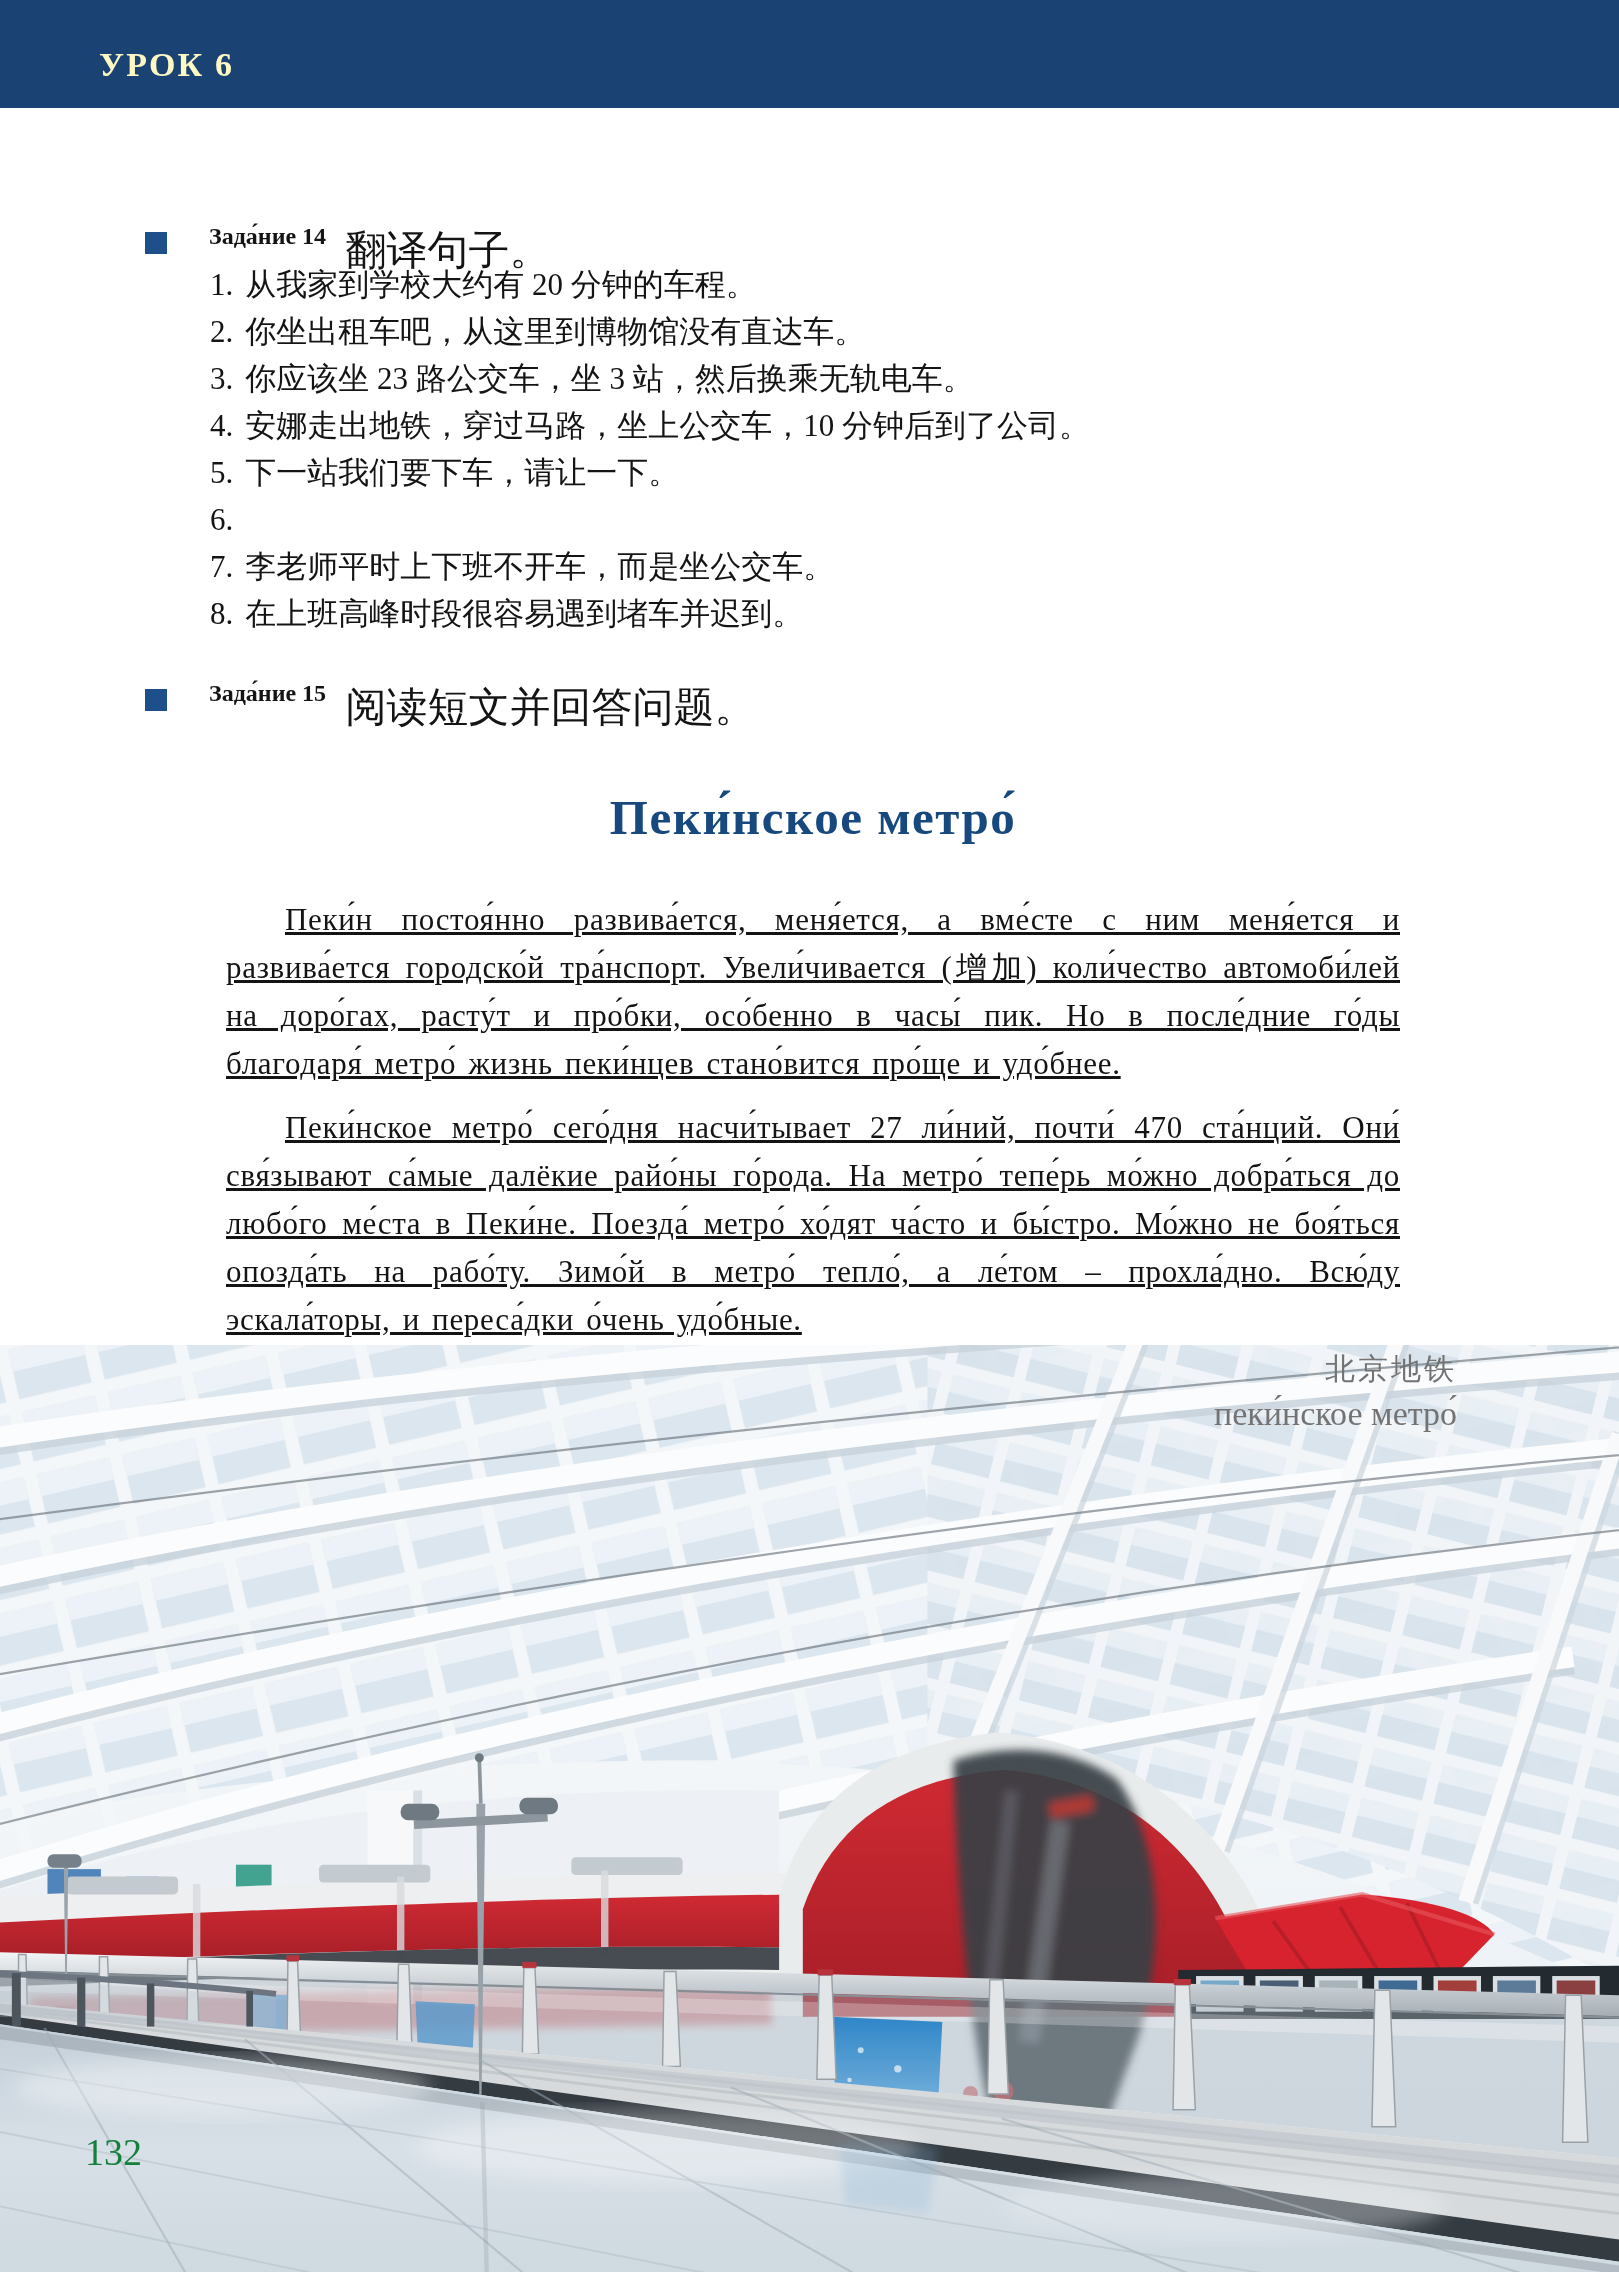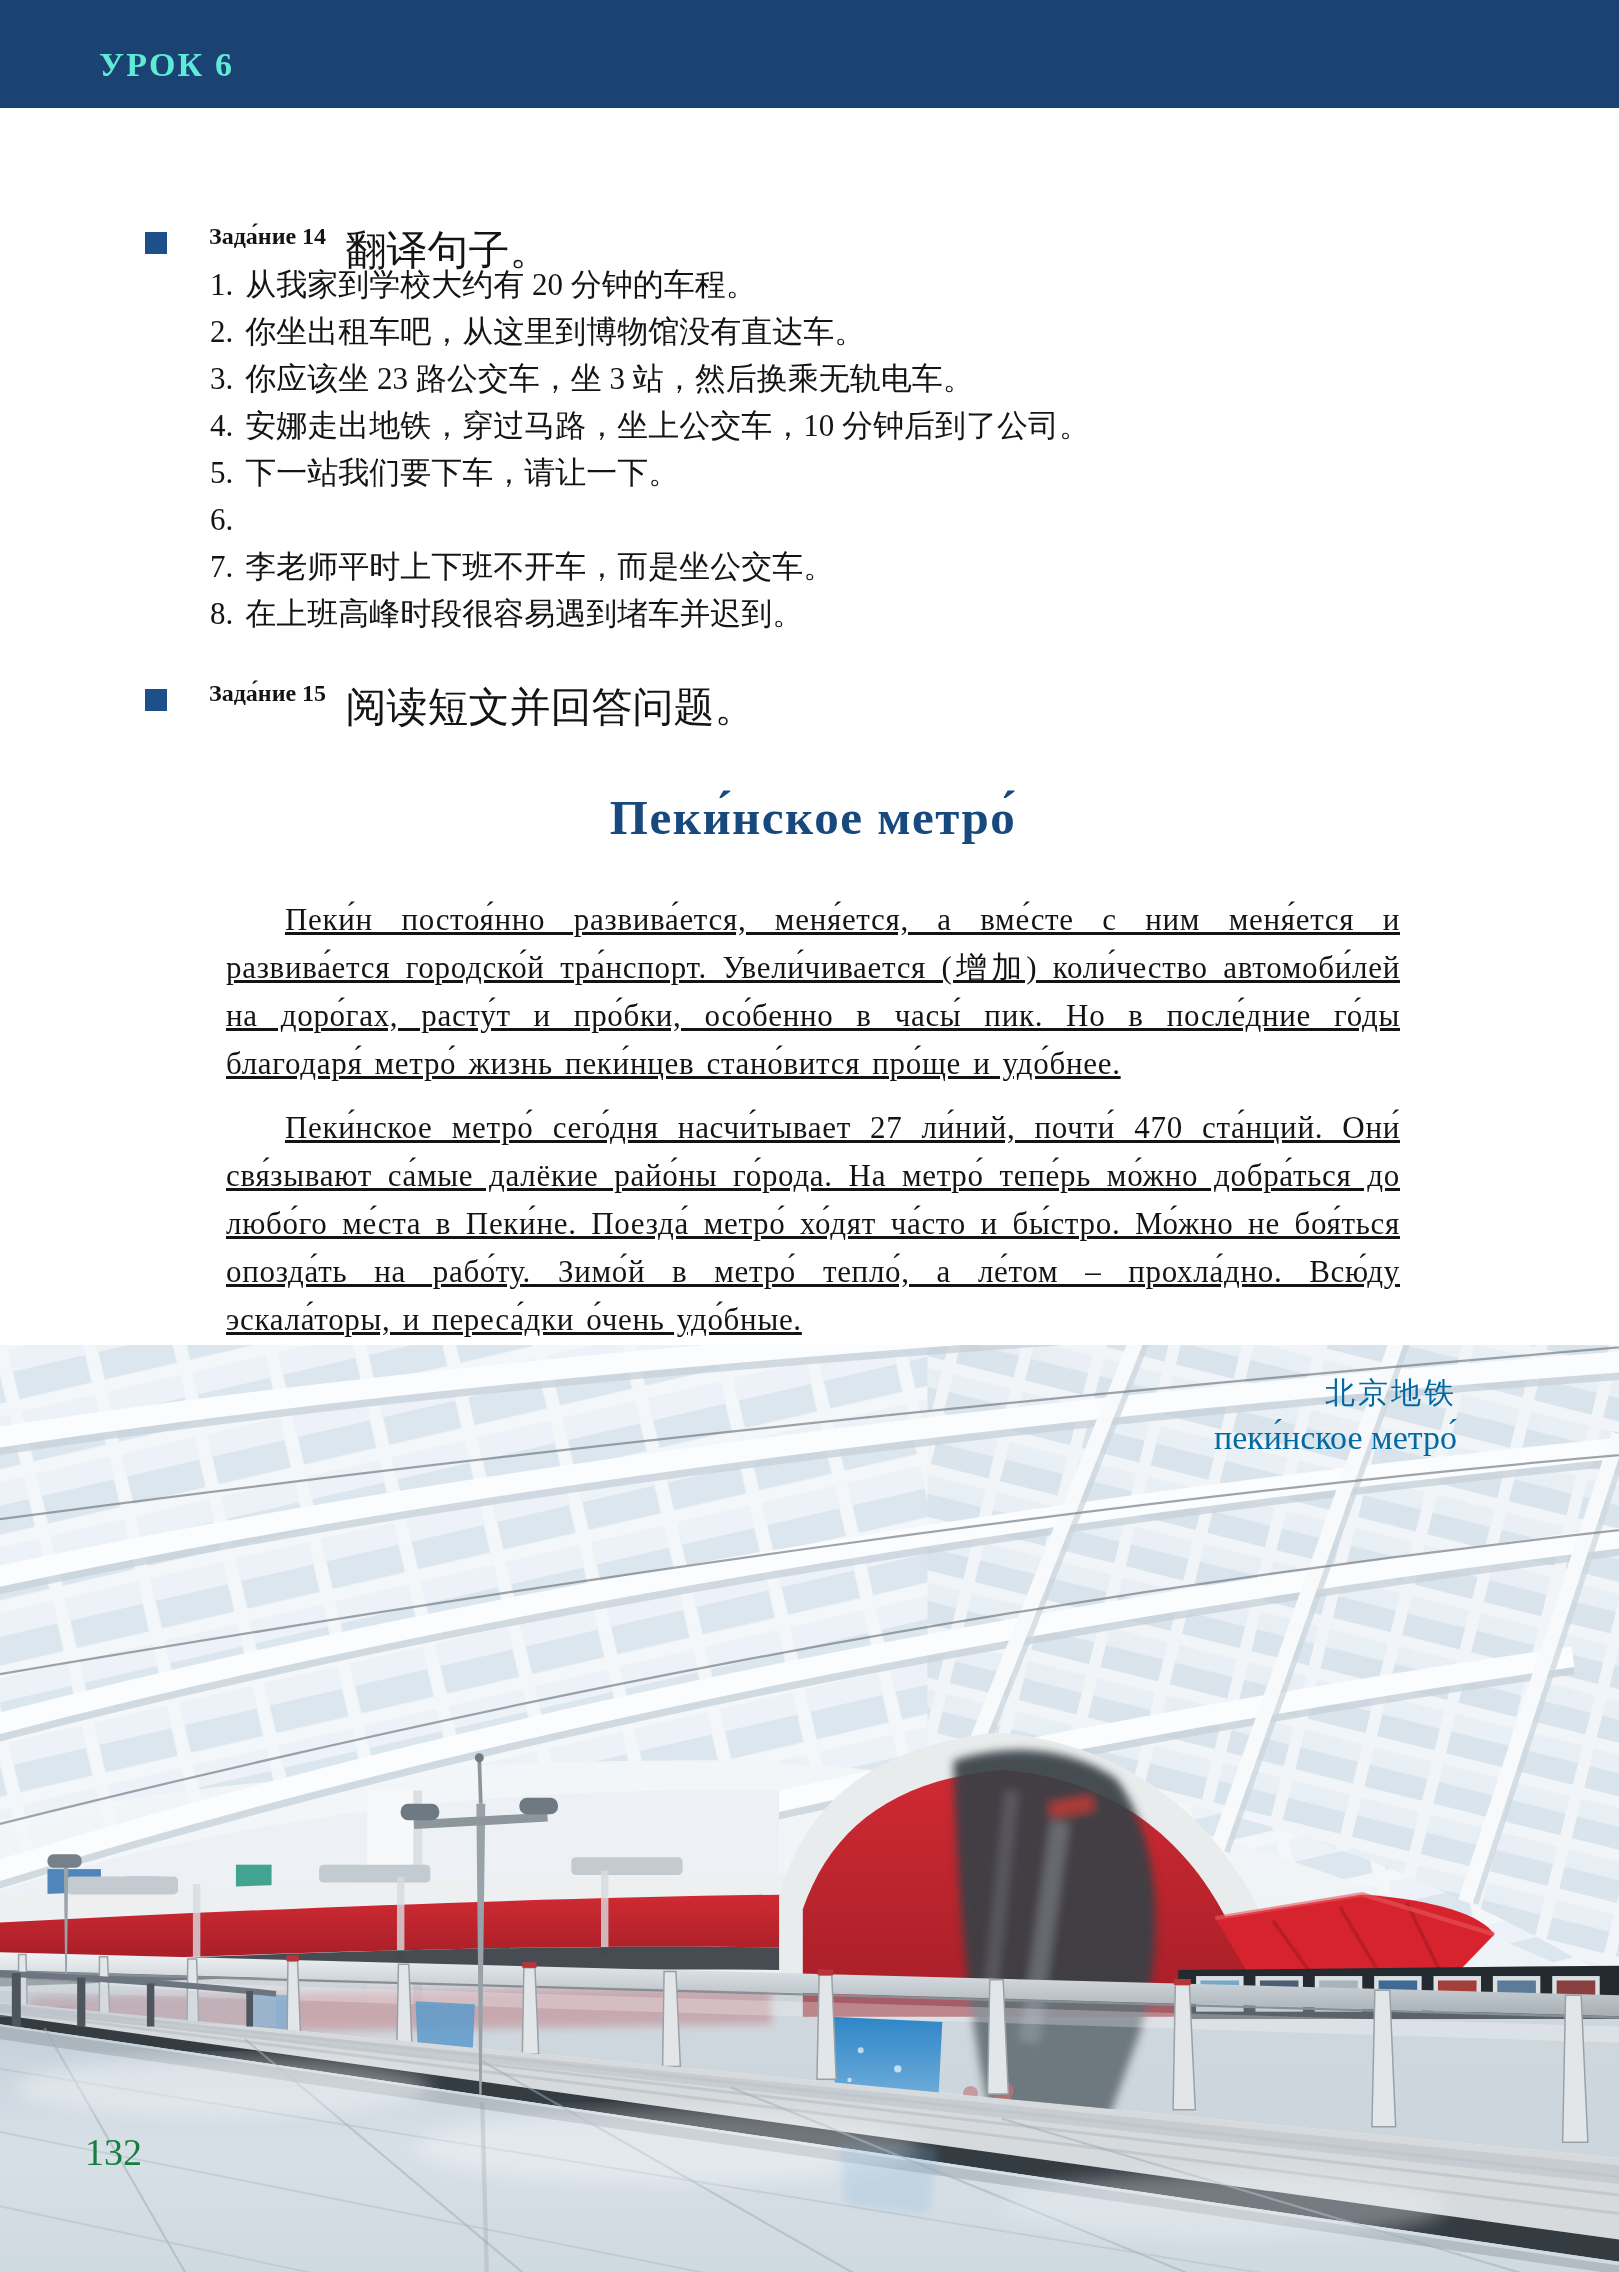--- a/index.html
+++ b/index.html
@@ -2,21 +2,21 @@
 <html style="font-size:12px"><head>
 <meta charset="utf-8">
 <style>
   html,body{margin:0;padding:0;background:#888;}
   .page{position:relative;width:1619px;height:2273px;background:#ffffff;overflow:hidden;
         font-family:"Liberation Serif", serif;color:#141414;}
 
   
   .header-bar{position:absolute;top:0;left:0;width:1619px;height:108px;background:#1a4373;}
   .header-title{position:absolute;left:99px;top:46px;font-size:34px;font-weight:bold;
-                color:#5eead4;letter-spacing:2.2px;}
+                color:#fef9c3;letter-spacing:2.2px;}
 
   
   .task{position:absolute;left:145px;display:flex;align-items:flex-start;white-space:nowrap;}
   #task14{top:223px;} #task15{top:680px;justify-content:space-between;}
   .bullet{width:22px;height:22px;background:#1d4f8a;margin-top:9px;flex:0 0 auto;}
   .task-label{margin-left:42px;font-size:24px;font-weight:bold;}
   .task-instr{margin-left:19.3px;font-size:41px;}
 
   
   .cn-list{position:absolute;left:210px;top:261px;margin:0;padding:0;list-style:none;
@@ -27,21 +27,21 @@
   
   .reading-title{position:absolute;left:210px;top:756px;width:1206px;text-align:center;
                  font-size:49px;font-weight:bold;color:#17497f;letter-spacing:1.5px;}
   .reading{position:absolute;left:210px;top:880px;width:1206px;font-size:31px;
            line-height:48px;text-align:justify;letter-spacing:0.7px;word-spacing:3.7px;}
   .reading p{margin:16px;text-indent:59px;text-decoration:underline;}
 
   
   .photo{position:absolute;left:0;top:1345px;width:1619px;height:928px;}
   .photo svg{display:block;width:1619px;height:928px;}
-  .photo-caption{position:absolute;top:28px;right:162px;text-align:right;color:#0369a1;}
+  .photo-caption{position:absolute;top:4px;right:162px;text-align:right;color:#737373;}
   .photo-caption .zh{font-size:30px;letter-spacing:3px;}
   .photo-caption .ru{font-size:34px;margin-top:4.5px;}
   .page-num{position:absolute;left:85px;top:785px;font-size:38px;color:#15803d;}
 </style>
 </head>
 <body>
 
 <div class="page">
 
   <header class="header-bar">

